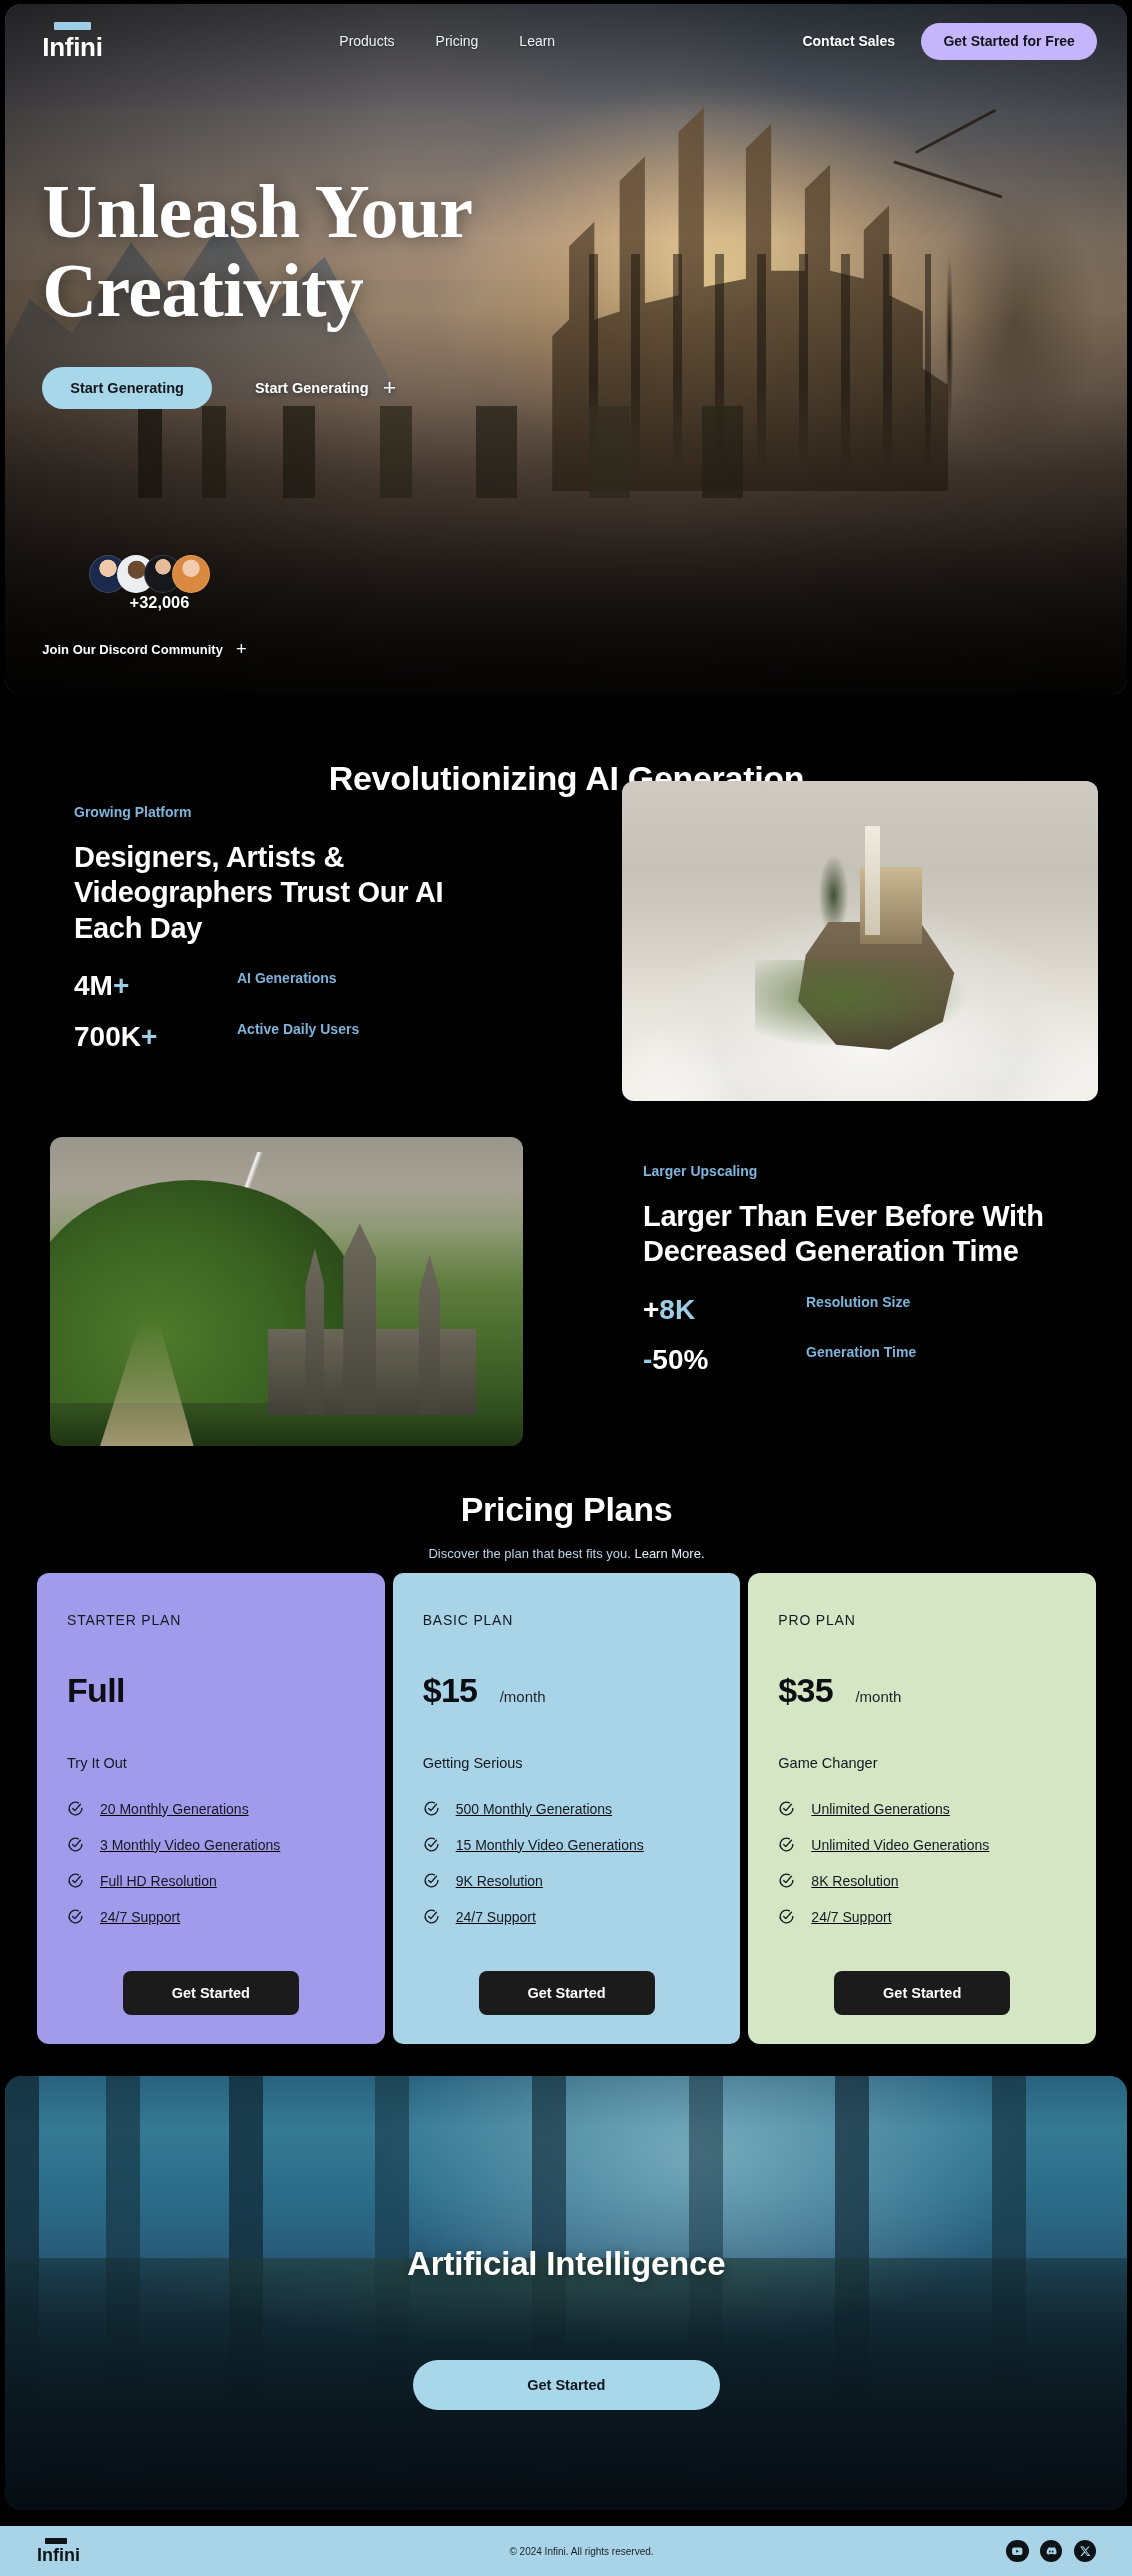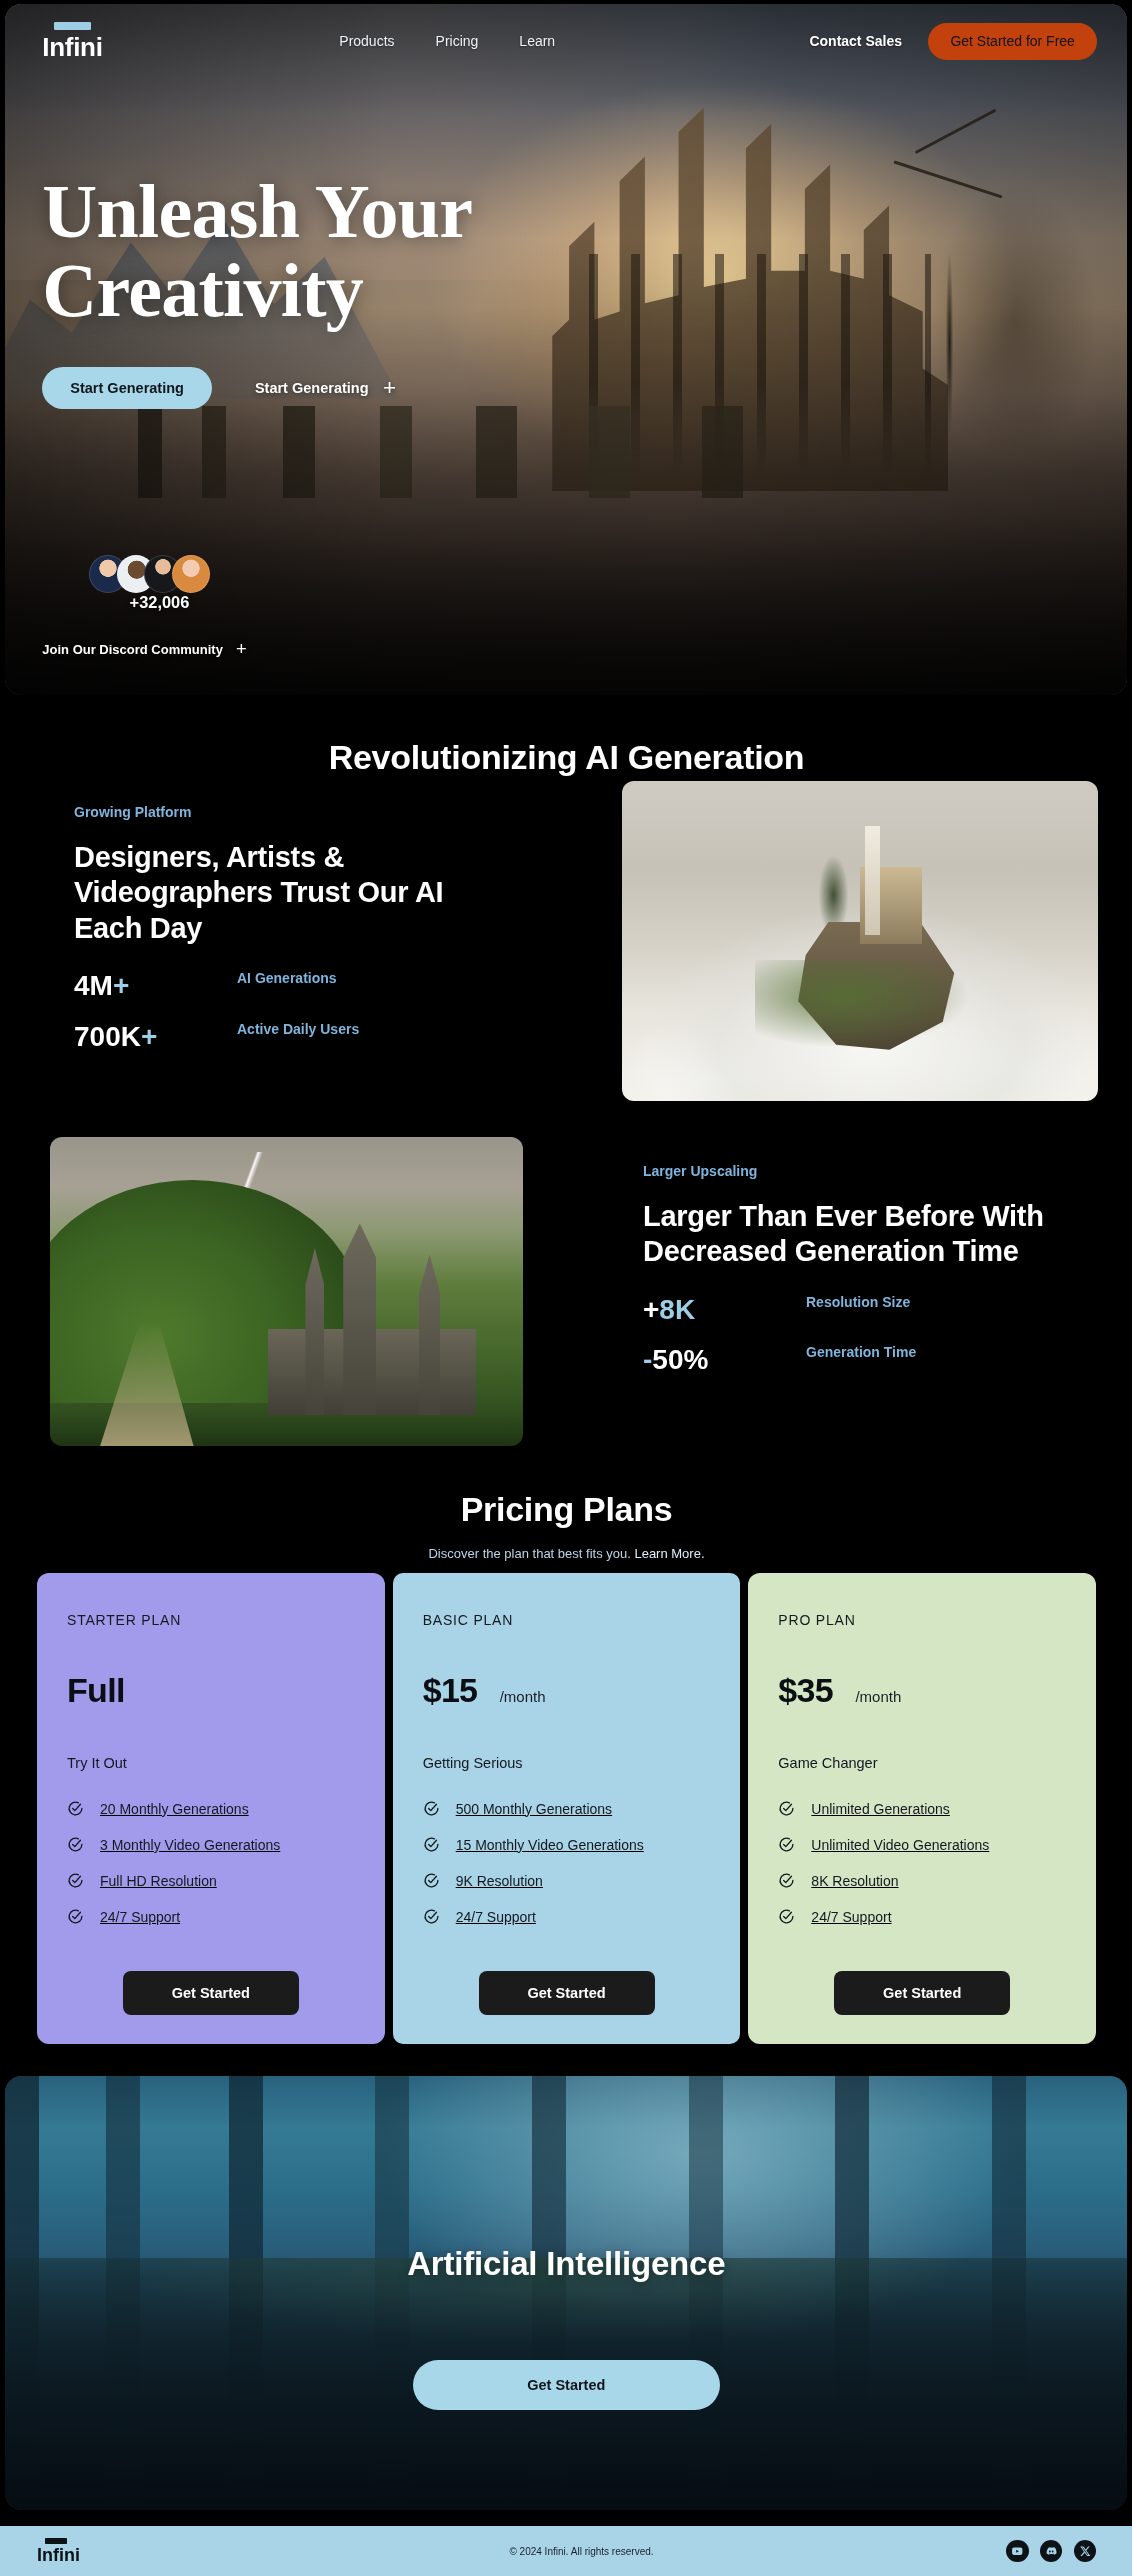--- a/index.html
+++ b/index.html
@@ -129,22 +129,22 @@
   .nav-link {
     color: #eef2f5; font-size: 14px; font-weight: 500; cursor: pointer;
     text-shadow: 0 0.7px 2px rgba(0,0,0,0.4);
   }
   .nav-right { margin-left: auto; display: flex; align-items: center; gap: 26px; }
   .nav-contact {
     color: #ffffff; font-size: 14px; font-weight: 600; cursor: pointer;
     text-shadow: 0 0.7px 2px rgba(0,0,0,0.45);
   }
   .btn-started-free {
-    background: #c2410c; color: #111418;
-    font-size: 14px; font-weight: 400;
+    background: #c4b5fd; color: #111418;
+    font-size: 14px; font-weight: 700;
     padding: 10.5px 22.4px; border-radius: 20px; border: none; cursor: pointer;
     white-space: nowrap;
   }
 
   
   .hero-copy { position: absolute; left: 37px; top: 168px; z-index: 5; }
   .hero-title {
     font-family: "Liberation Serif", serif;
     font-size: 76px; font-weight: 700; color: #ffffff;
     line-height: 1.04; letter-spacing: -0.7px; max-width: 592px;
@@ -186,21 +186,21 @@
     text-shadow: 0 1.3px 4px rgba(0,0,0,0.55);
   }
   .community-join .plus-icon { font-size: 18.4px; font-weight: 300; }
 
   
   .section-dark { position: absolute; left: 0; width: 1133px; background: #000; }
   .section-heading {
     text-align: center; color: #ffffff;
     font-size: 34px; font-weight: 700; letter-spacing: -0.3px;
   }
-  #revolution-heading { top: 738px; }
+  #revolution-heading { top: 759px; }
 
   .feature-row { position: absolute; width: 1133px; }
   .feature-text { position: absolute; }
   .eyebrow { color: #7fb4dd; font-size: 14px; font-weight: 600; margin-bottom: 20px; }
   .feature-title {
     color: #ffffff; font-size: 29px; font-weight: 700; line-height: 1.22;
     letter-spacing: -0.3px;
   }
   .stats { margin-top: 24px; }
   .stat-row { display: flex; align-items: flex-start; margin-bottom: 18.4px; }

